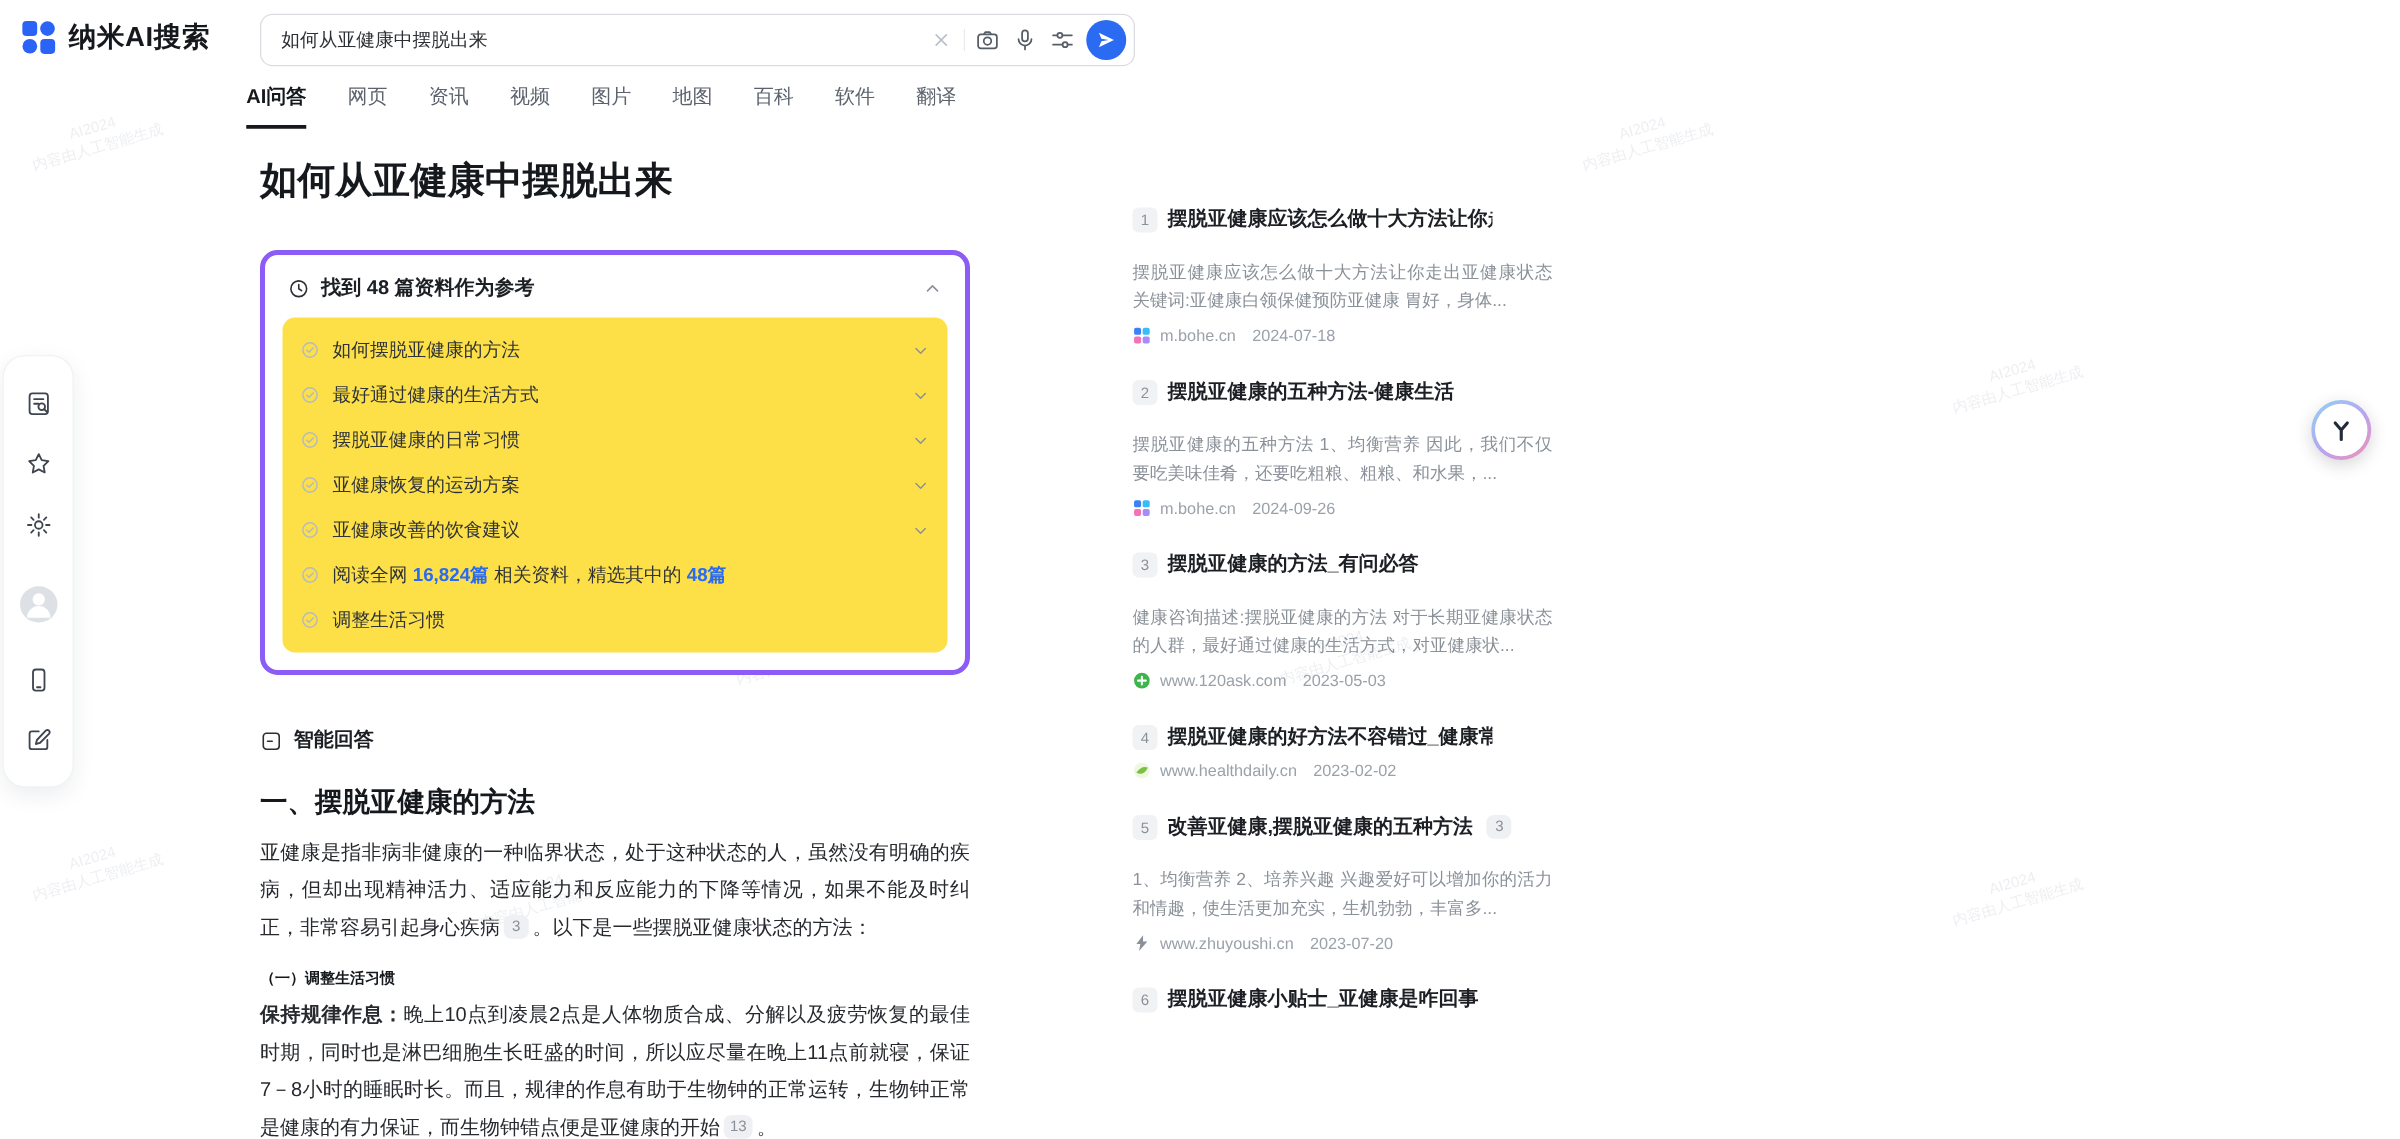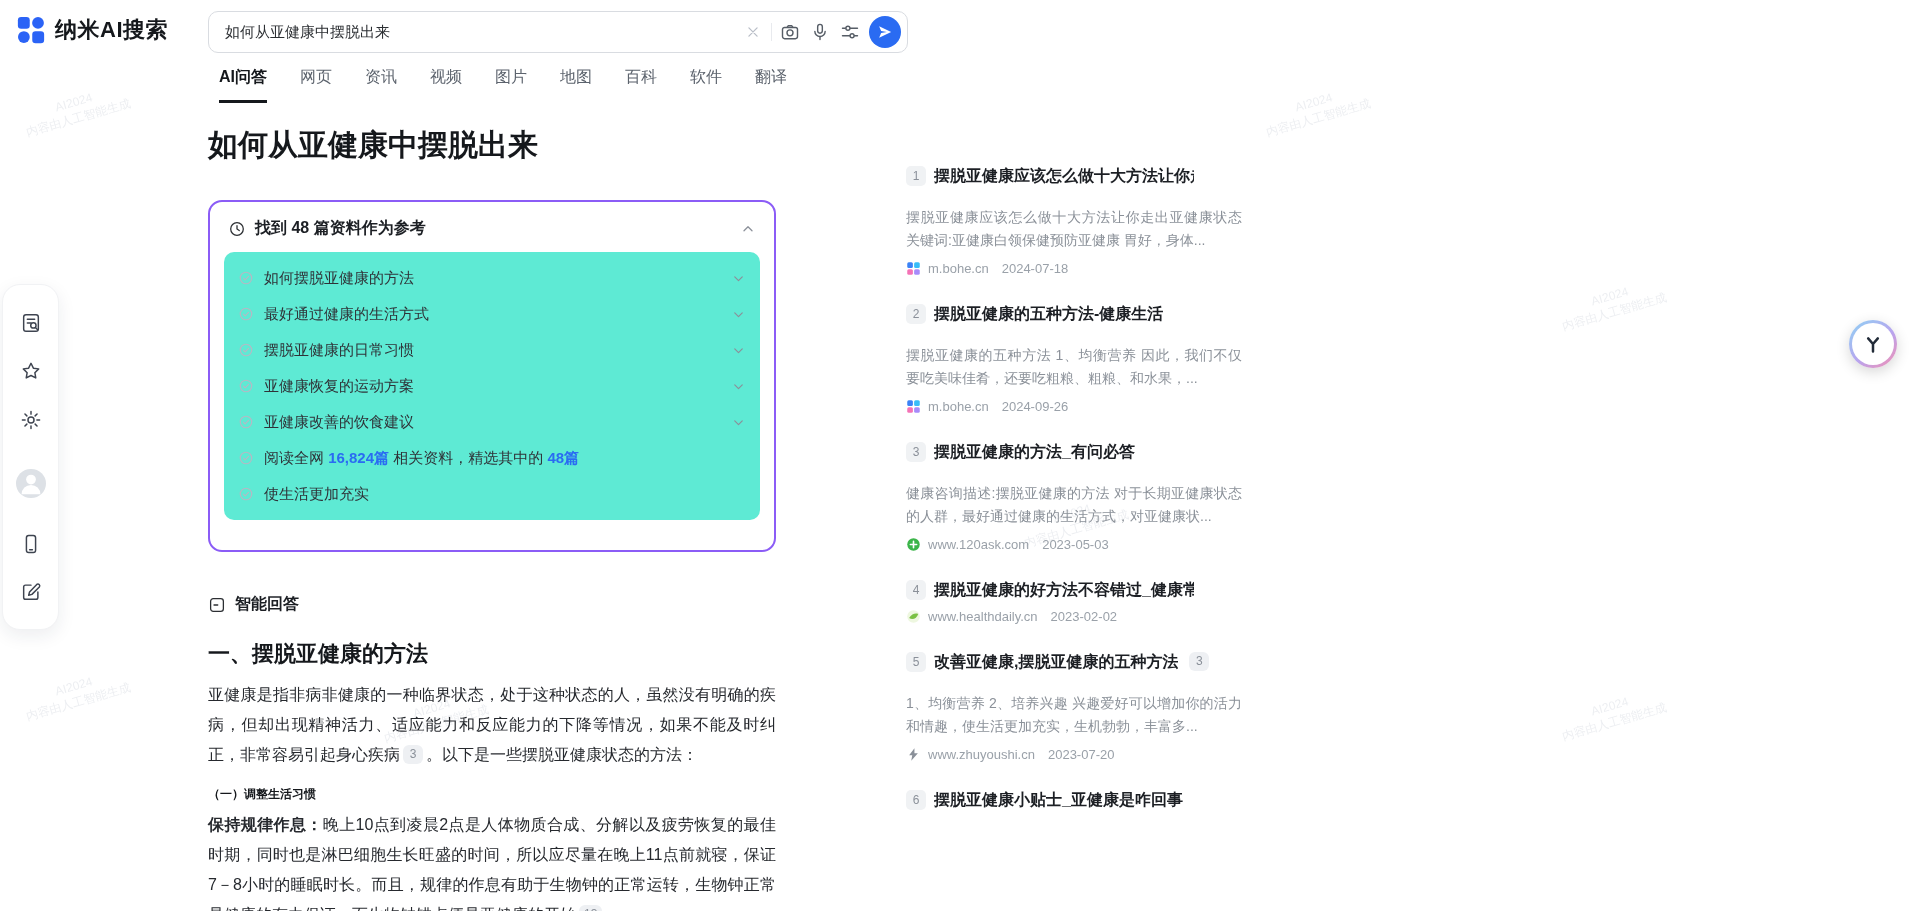--- a/index.html
+++ b/index.html
@@ -22,31 +22,31 @@
   .logo-text{font-size:22px;font-weight:700;color:#15181c;letter-spacing:.5px;}
   .searchbar{position:absolute;left:208px;top:11px;width:700px;height:42px;background:#fff;
              border:1px solid #d9dce1;border-radius:10px;display:flex;align-items:center;padding:0 6px 0 16px;}
   .searchbar input{flex:1;border:none;outline:none;font-size:15px;color:#2c2f33;font-family:inherit;background:transparent;}
   .sb-ico{width:30px;height:30px;display:flex;align-items:center;justify-content:center;cursor:pointer;flex:none;}
   .sb-divider{width:1px;height:18px;background:#e8eaee;margin:0 3px;flex:none;}
   .send-btn{width:32px;height:32px;border-radius:50%;background:var(--accent,#2a6bf2);border:none;
             display:flex;align-items:center;justify-content:center;margin-left:4px;cursor:pointer;flex:none;}
 
   
-  .tabs{position:absolute;left:219px;top:67px;display:flex;gap:33px;z-index:2;}
+  .tabs{position:absolute;left:197px;top:67px;display:flex;gap:33px;z-index:2;}
   .tab{font-size:16px;color:#5c636d;padding-bottom:12px;cursor:pointer;}
   .tab.active{color:#15181c;font-weight:700;border-bottom:3px solid #15181c;}
 
   
   .main{position:absolute;left:208px;top:124px;width:568px;z-index:1;}
   .page-title{font-size:30px;font-weight:700;line-height:42px;color:#15181c;}
-  .pcard{margin-top:34px;border:2px solid #8b5cf6;border-radius:14px;padding:16px 14px 30px;background:#fff;}
+  .pcard{margin-top:34px;border:4px solid #8b5cf6;border-radius:14px;padding:16px 14px 14px;background:#fff;}
   .pc-head{display:flex;align-items:center;gap:9px;font-size:16px;font-weight:700;color:#1c1f24;padding:0 4px;}
   .pc-head .chev{margin-left:auto;}
-  .pc-box{margin-top:13px;background:#5eead4;border-radius:10px;padding:8px 14px;}
+  .pc-box{margin-top:13px;background:#fde047;border-radius:10px;padding:8px 14px;}
   .pc-row{display:flex;align-items:center;gap:10px;height:36px;font-size:15px;color:#2f3338;}
   .pc-row .chev{margin-left:auto;cursor:pointer;}
   .blue{color:var(--accent,#2a6bf2);font-weight:700;}
   .chev{display:flex;align-items:center;}
   .ico-wrap{display:flex;align-items:center;flex:none;}
 
   .ans-label{margin-top:42px;display:flex;gap:9px;font-size:16px;font-weight:700;color:#1c1f24;}
   .ans-h1{margin-top:24px;font-size:22px;font-weight:700;color:#15181c;}
   .para{margin-top:11px;font-size:16px;line-height:30px;color:#26292e;text-align:justify;}
   .cite{display:inline-flex;align-items:center;justify-content:center;min-width:20px;height:19px;padding:0 5px;
@@ -328,21 +328,21 @@
           </span>
         <span><span>阅读全网 </span><span class="blue">16,824篇</span><span> 相关资料，精选其中的 </span><span class="blue">48篇</span></span>
       </div>
       <div class="pc-row">
         <span class="ico-wrap">
             <svg width="16" height="16" viewBox="0 0 24 24" fill="none" stroke="#b4bac4" stroke-width="1.8" stroke-linecap="round" stroke-linejoin="round">
               <circle cx="12" cy="12" r="8.6"></circle>
               <path d="M8.2 12.2l2.6 2.6 5-5.3"></path>
             </svg>
           </span>
-        <span>使生活更加充实</span>
+        <span>调整生活习惯</span>
       </div>
     </div>
   </section>
 
   <div class="ans-label">
     <span class="ico-wrap">
       <svg width="18" height="18" viewBox="0 0 24 24" fill="none" stroke="#2c2f33" stroke-width="1.7" stroke-linecap="round" stroke-linejoin="round">
           <rect x="3.5" y="3.5" width="17" height="17" rx="3.5"></rect>
           <path d="M8 12h5"></path>
         </svg>

